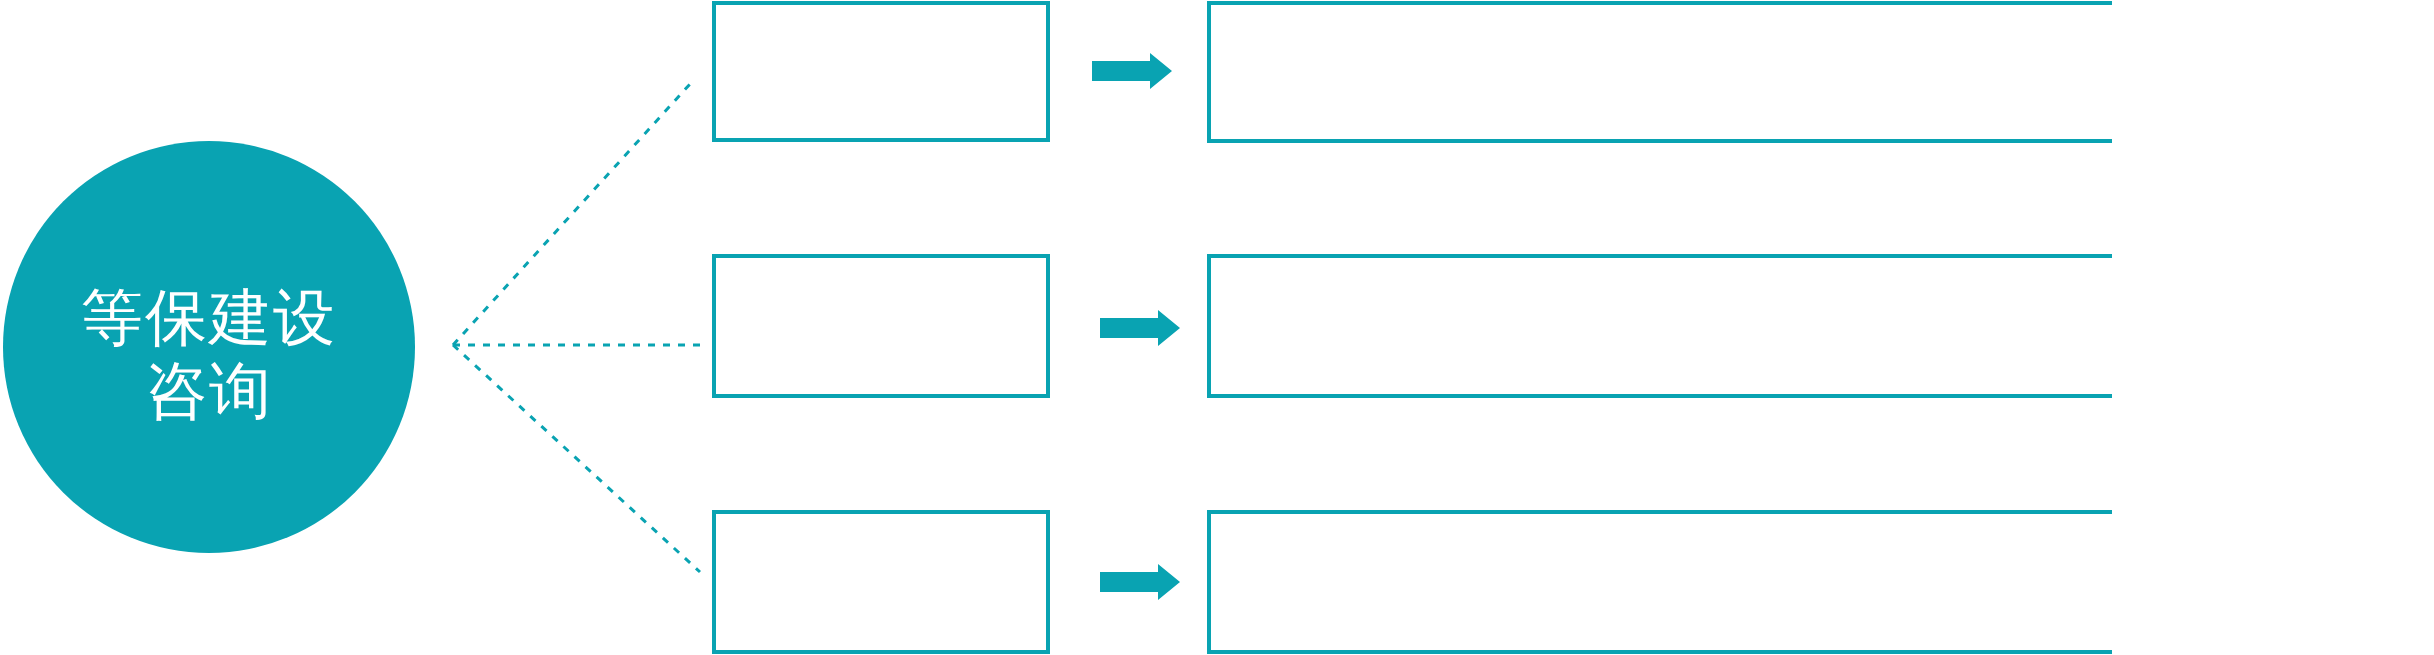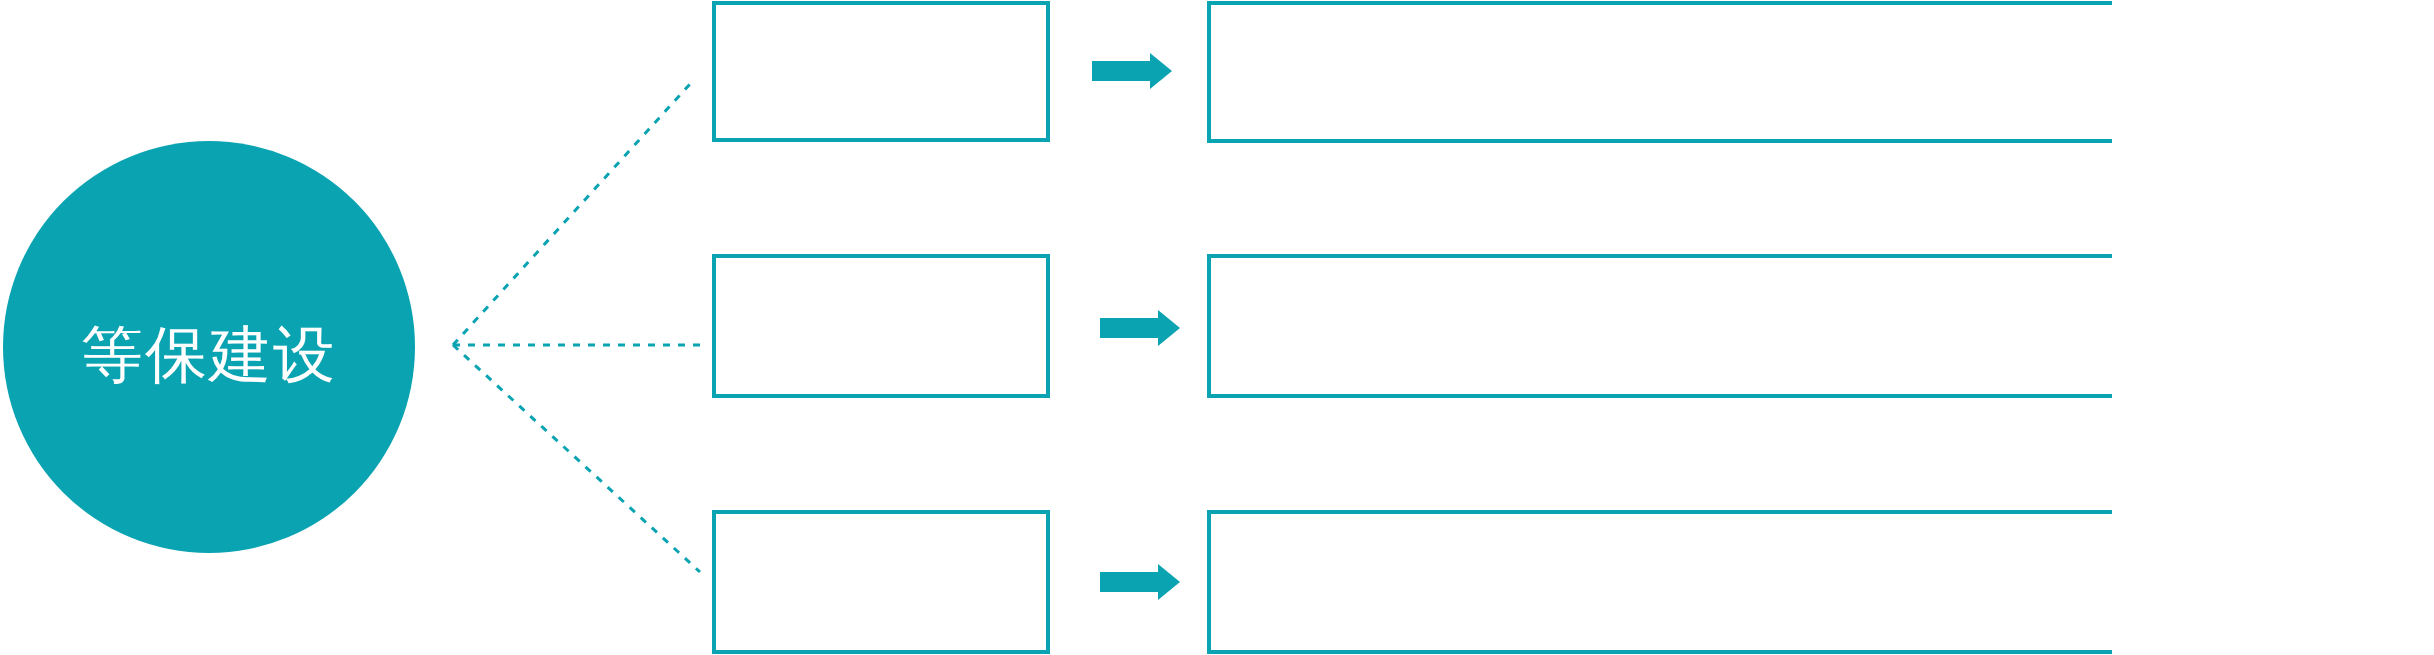--- a/index.html
+++ b/index.html
@@ -85,20 +85,21 @@
 <div class="canvas">
 
   <svg class="connectors" viewBox="0 0 2434 655" xmlns="http://www.w3.org/2000/svg">
     <line x1="453" y1="345" x2="690" y2="84"></line>
     <line x1="453" y1="345" x2="700" y2="345"></line>
     <line x1="453" y1="345" x2="700" y2="572"></line>
   </svg>
 
   <div class="root-circle">
     <span>等保建设</span>
+    <span>咨询</span>
   </div>
 
   <div class="box small r1"></div>
   <div class="arrow a1">
     <svg viewBox="0 0 80 36" xmlns="http://www.w3.org/2000/svg">
       <polygon points="0,8 58,8 58,0 80,18 58,36 58,28 0,28"></polygon>
     </svg>
   </div>
   <div class="box large r1"></div>
 

